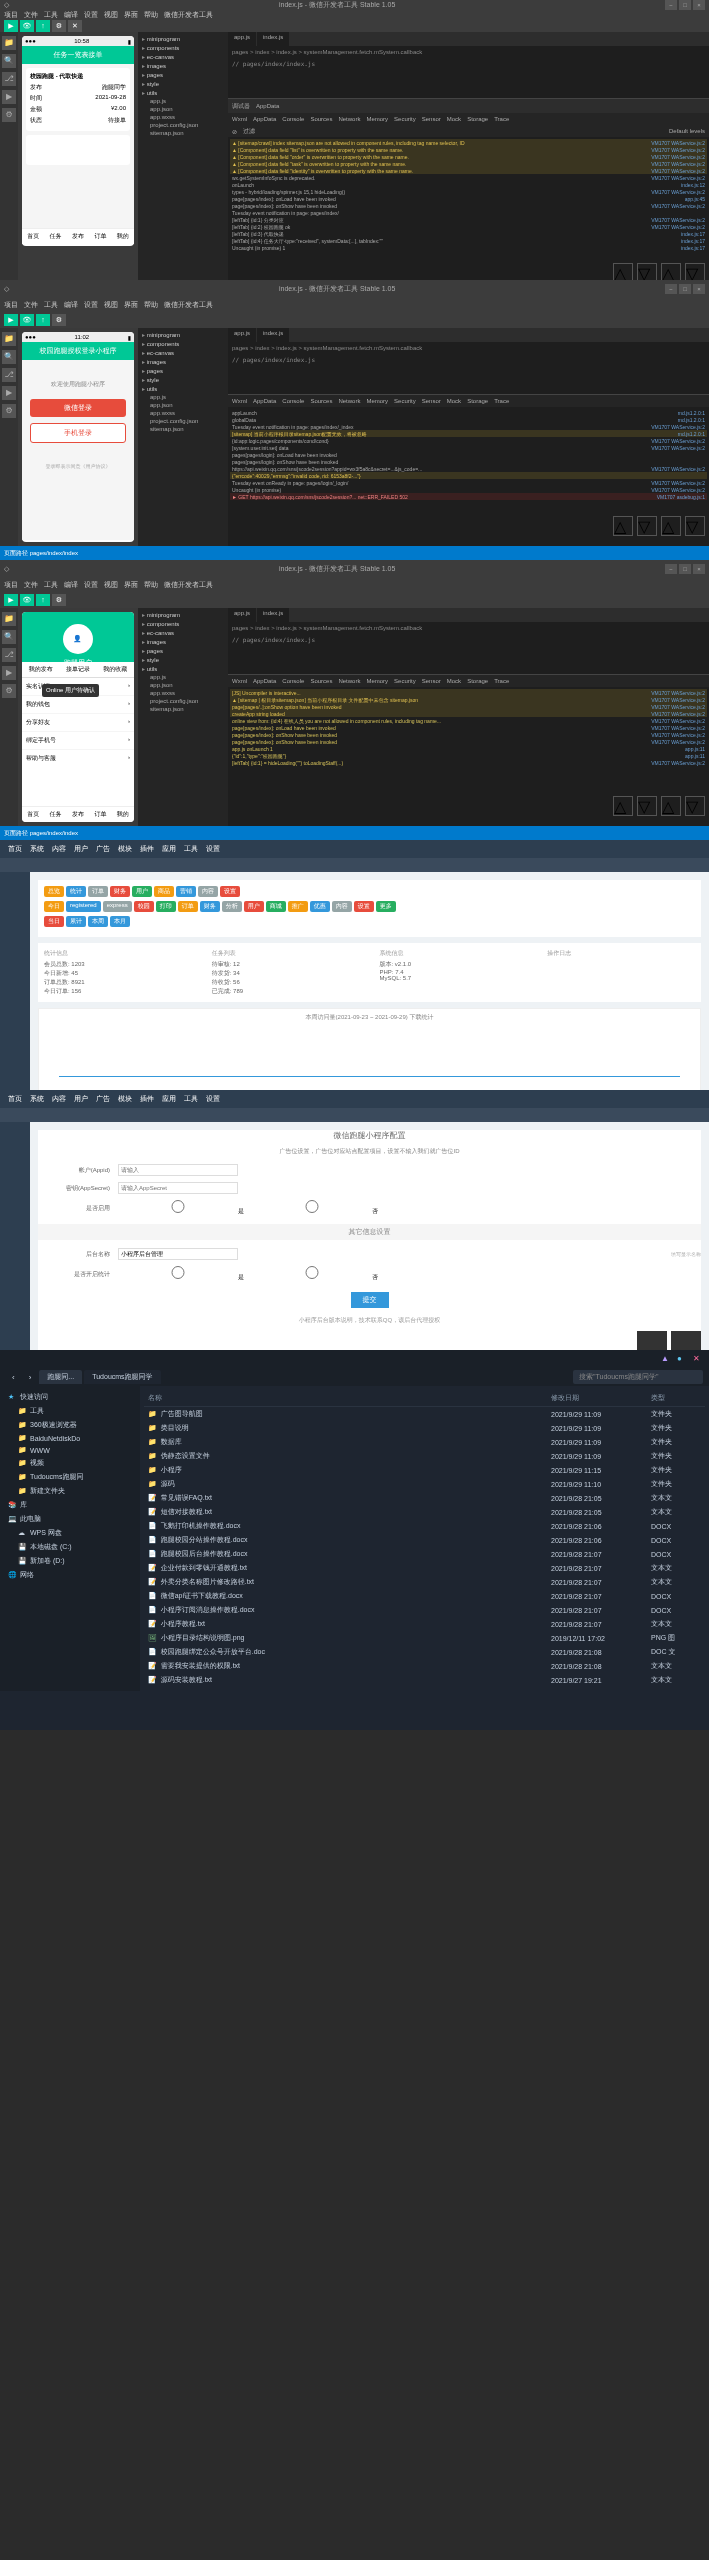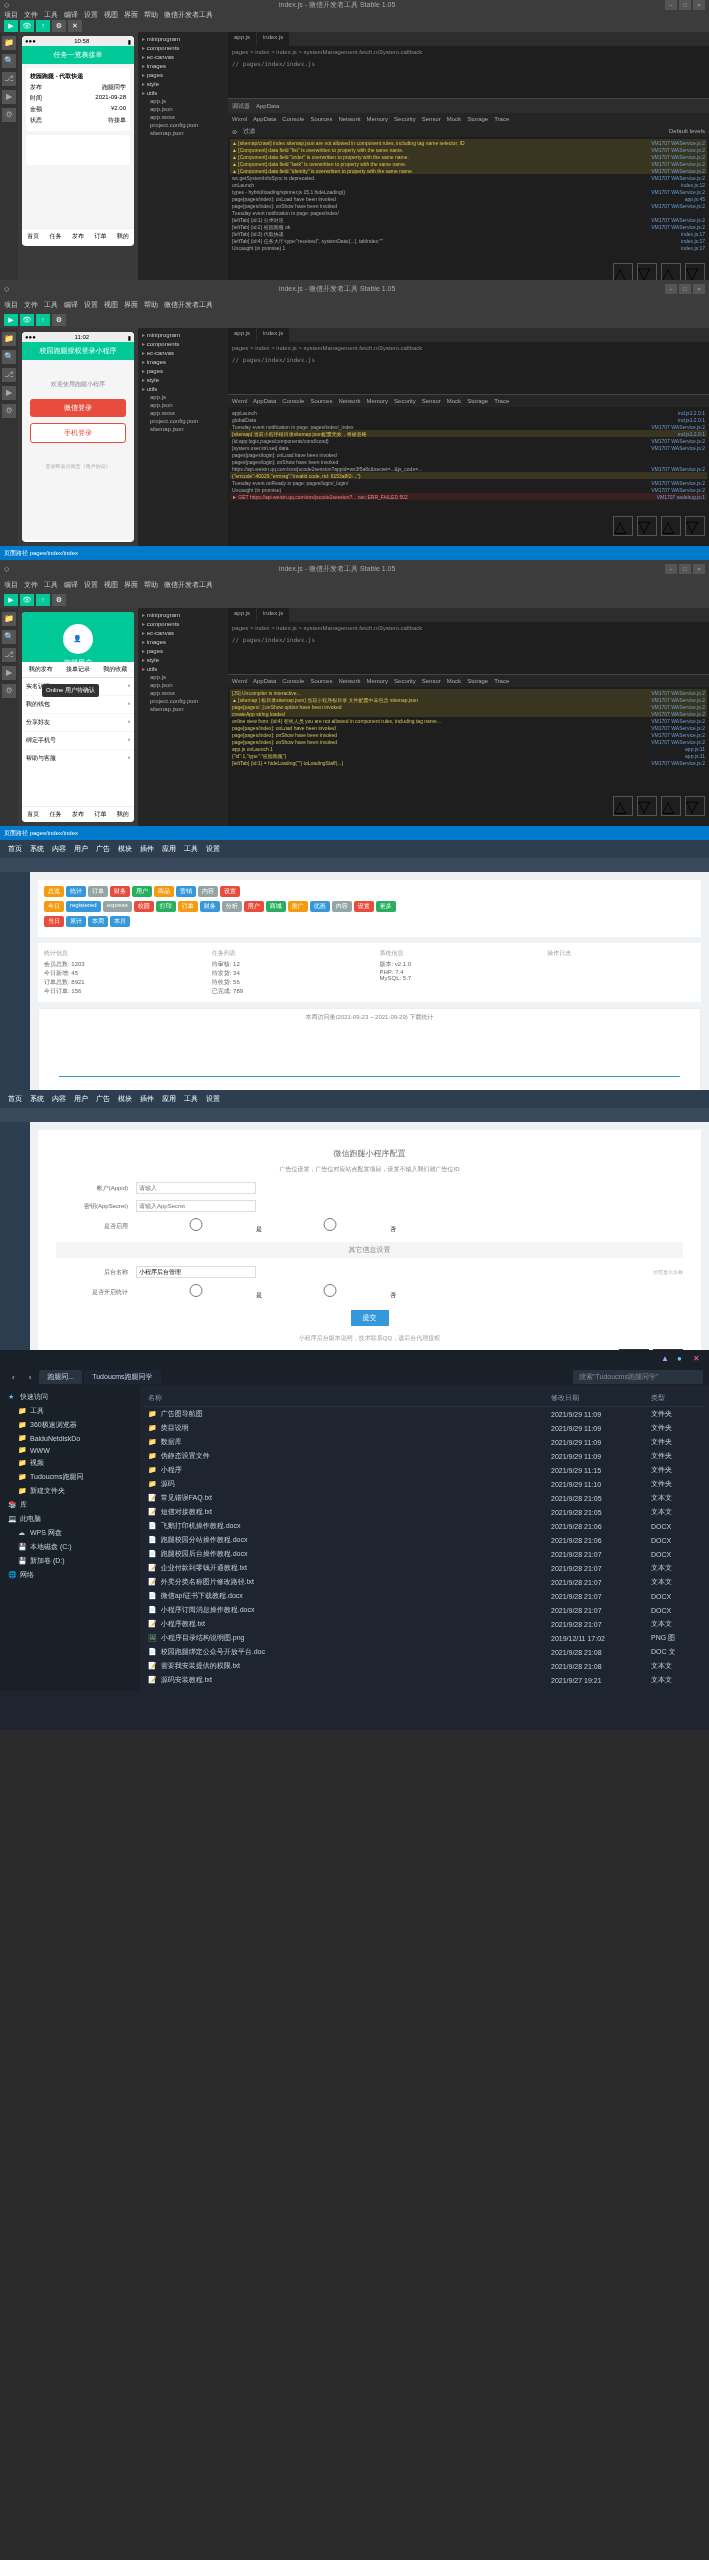--- a/index.html
+++ b/index.html
@@ -73,21 +73,21 @@
 .tag.gray{background:#95a5a6}
 .tag.red{background:#e74c3c}
 .tag.green{background:#27ae60}
 .info-cols{display:flex;gap:20px;font-size:6px;color:#666}
 .info-col{flex:1}
 .info-col .label{color:#999;margin-bottom:2px}
 .chart-area{height:100px;background:#fff;position:relative;border:1px solid #eee}
 .chart-title{text-align:center;font-size:6px;color:#888;padding:4px}
 .chart-line{position:absolute;bottom:30px;left:20px;right:20px;height:1px;background:#3498db}
 .chart-axis{position:absolute;bottom:10px;left:20px;right:20px;display:flex;justify-content:space-between;font-size:5px;color:#aaa}
-.form-panel{background:#fff;padding:18px}
+.form-panel{background:#fff;padding:0}
 .form-title{text-align:center;font-size:8px;margin-bottom:6px;color:#666}
 .form-row{display:flex;align-items:center;margin-bottom:6px;font-size:6px}
 .form-row .lbl{width:80px;text-align:right;padding-right:8px;color:#666}
 .form-row .inp{flex:1}
 .form-row input{width:120px;padding:2px;border:1px solid #ddd;font-size:6px}
 .form-row .hint{color:#aaa;font-size:5px;margin-left:4px}
 .radio-group{display:flex;gap:8px}
 .divider{text-align:center;color:#888;font-size:7px;margin:8px 0;background:#f5f5f5;padding:3px}
 .submit-row{text-align:center;margin-top:10px}
 .btn-submit{background:#3498db;color:#fff;padding:3px 12px;border:none;font-size:7px}

